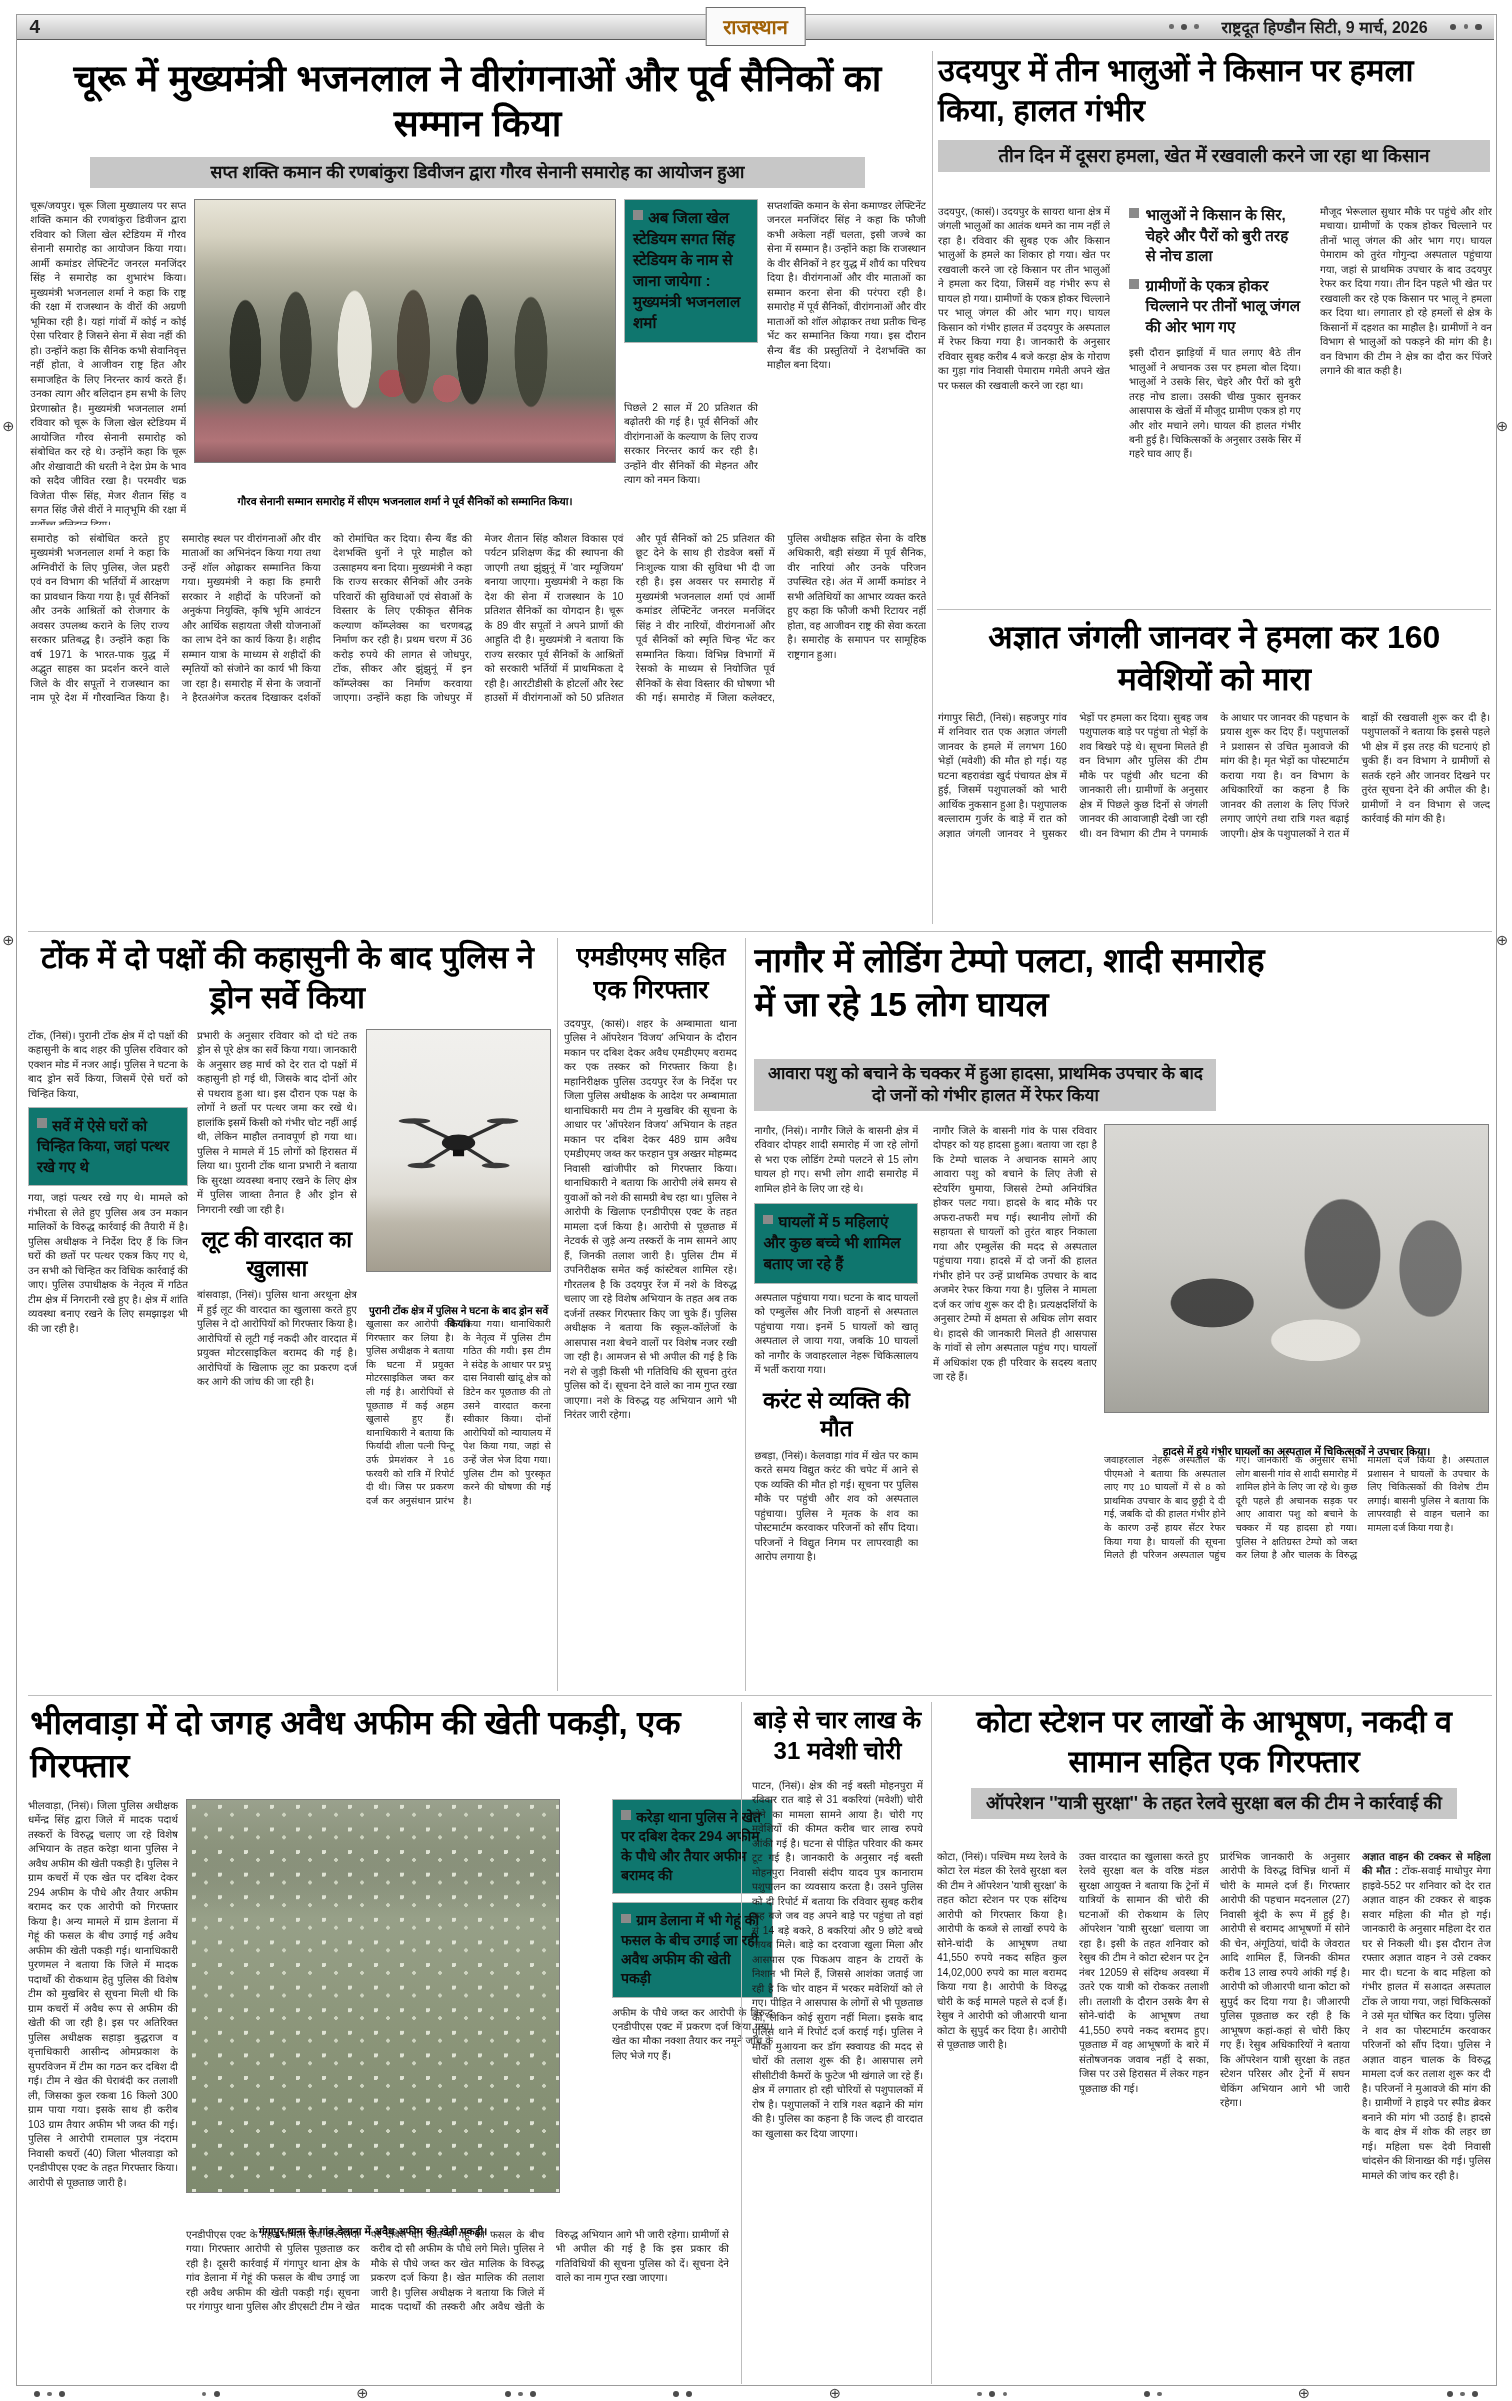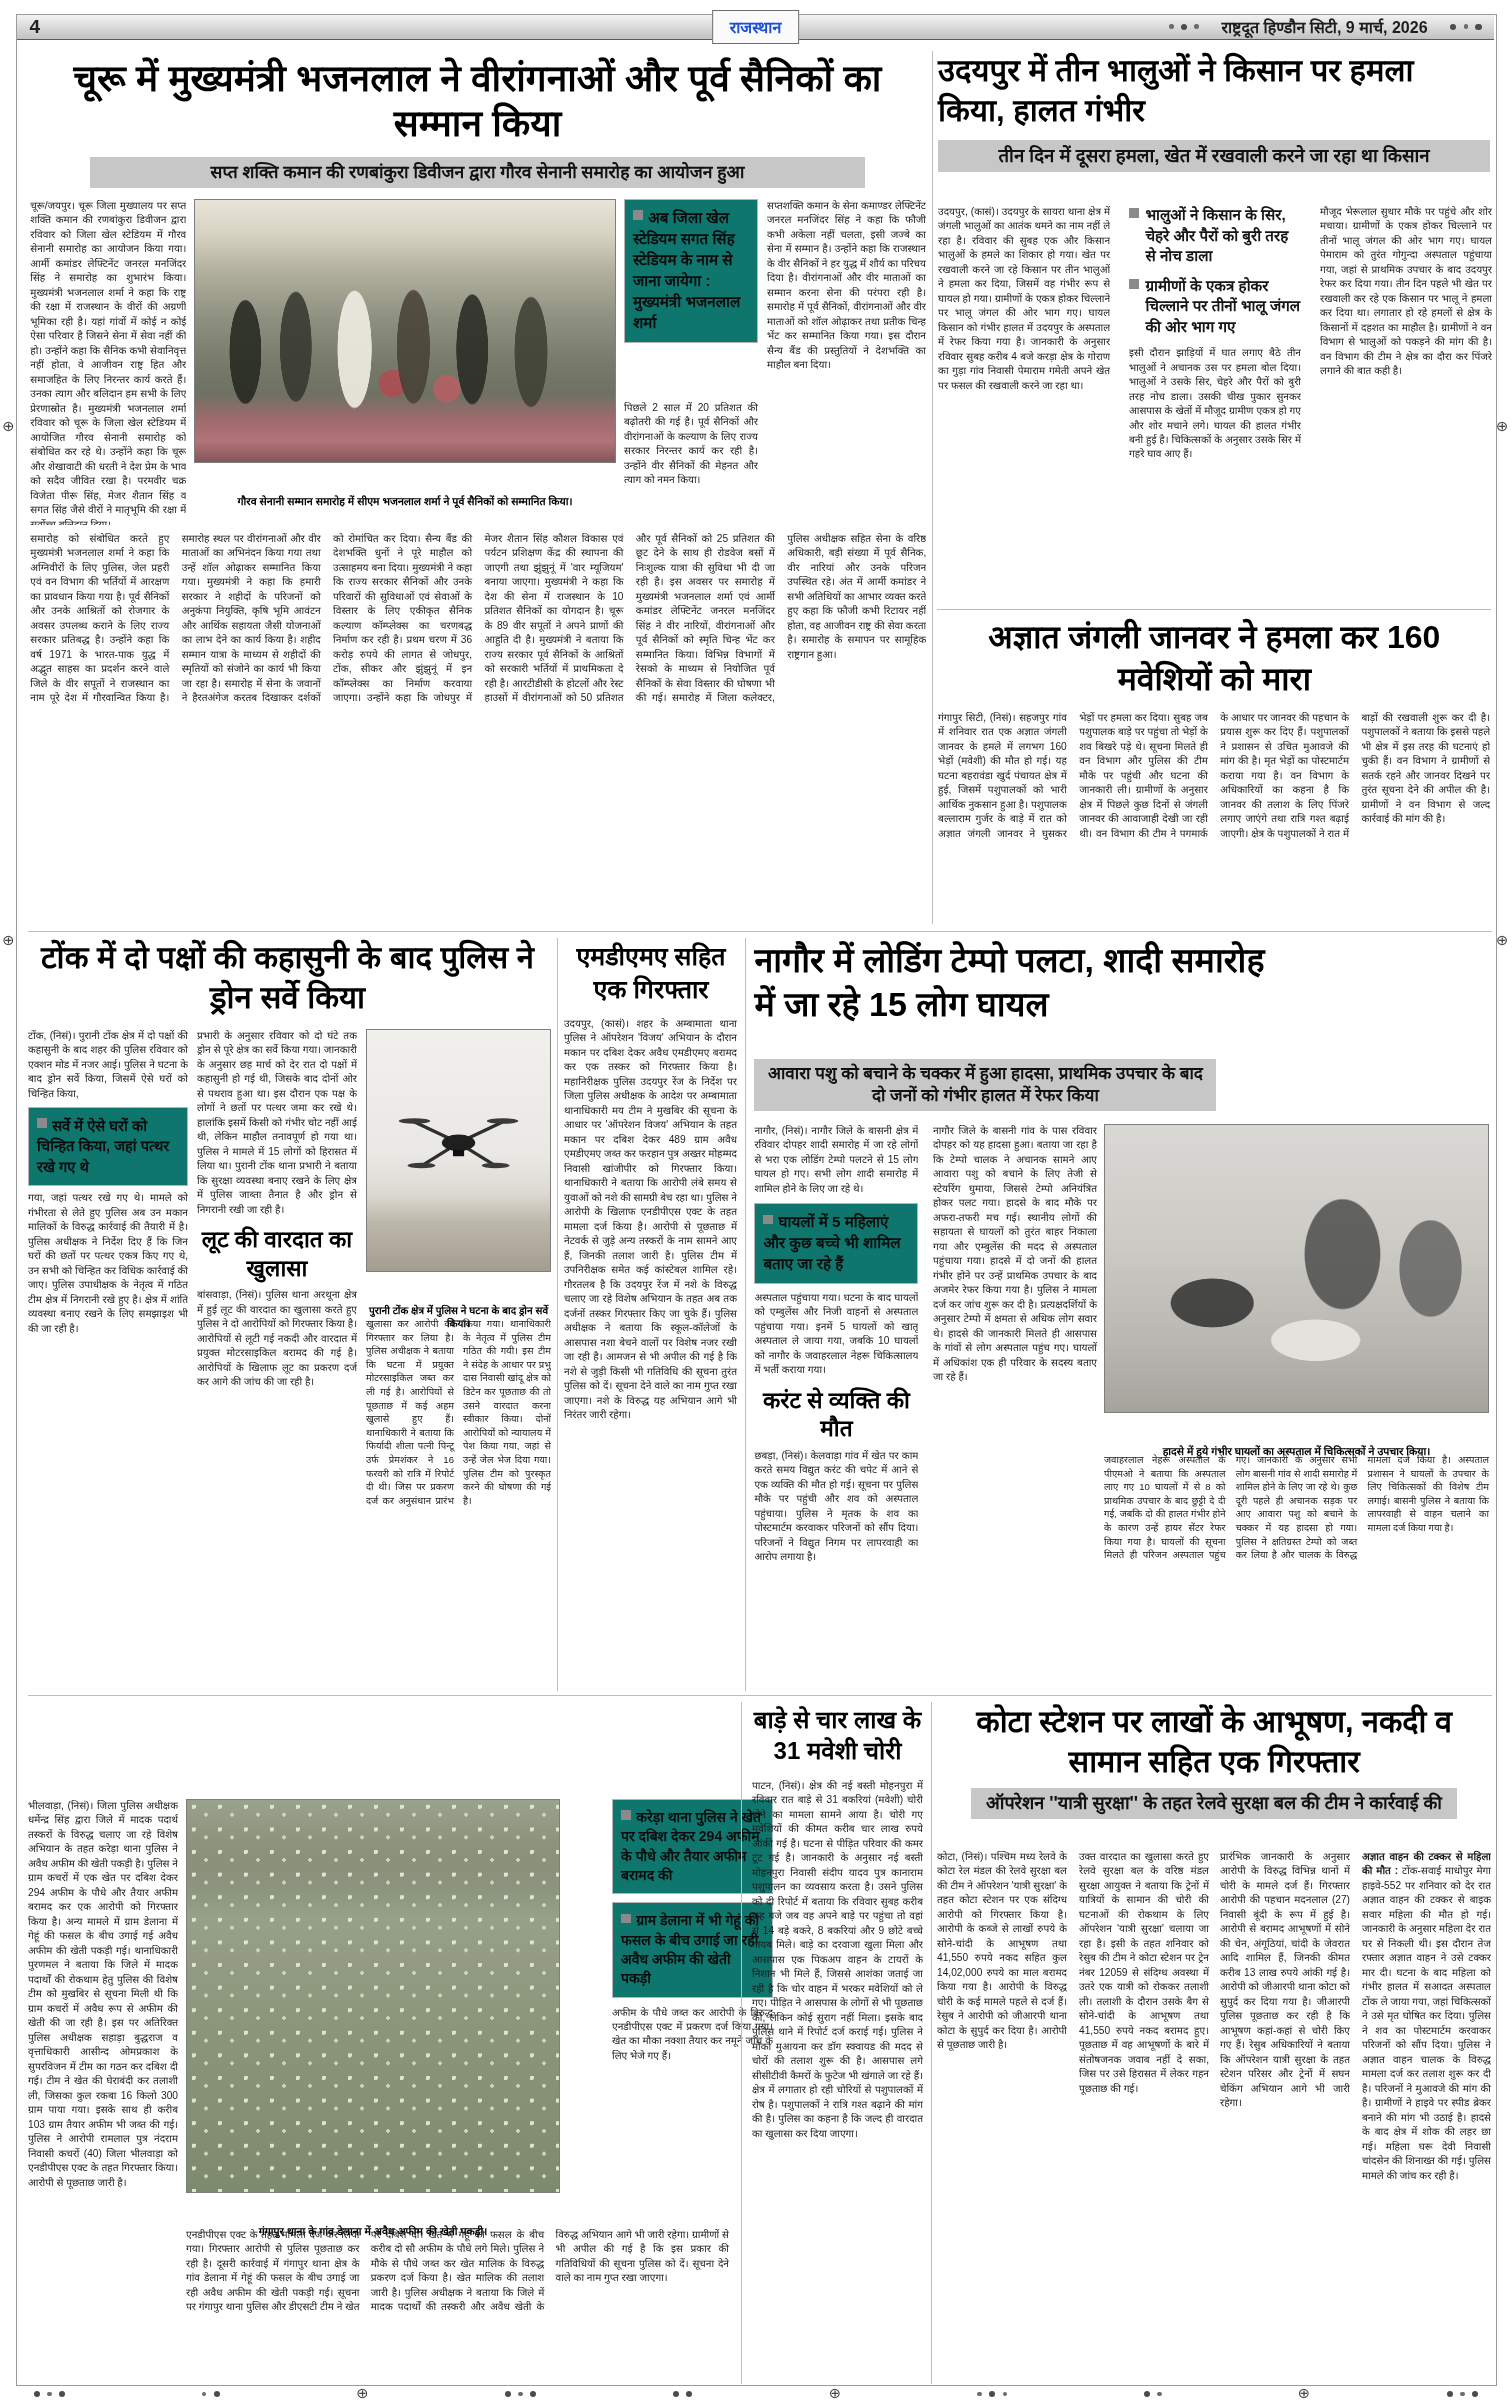--- a/index.html
+++ b/index.html
@@ -7,21 +7,21 @@
          font-family:"Liberation Sans","DejaVu Sans",sans-serif;color:#161616;overflow:hidden;}
   .abs{position:absolute;}
   .frame{position:absolute;left:16px;top:13.6px;width:1479px;height:2370px;border:0.6px solid #9b9b9b;}
   
   .masthead{position:absolute;left:17px;top:14.7px;width:1477px;height:25px;
             background:linear-gradient(#f2f2f2,#c2c2c2);border-bottom:1.1px solid #5a5a5a;
             display:flex;align-items:center;padding:0 12.4px;box-sizing:border-box;}
   .page-num{font-size:19px;font-weight:bold;color:#222;}
   .section-box{position:absolute;left:50%;transform:translateX(-50%);
                background:#fafafa;border:0.6px solid #6d6d6d;padding:5px 17px;
-               font-size:16px;font-weight:bold;color:#1d4ed8;}
+               font-size:20px;font-weight:bold;color:#a16207;}
   .edition{margin-left:auto;font-size:16px;font-weight:bold;color:#1d1d1d;}
   .dotrow{display:flex;align-items:center;gap:7.3px;}
   .dot{width:6.2px;height:6.2px;border-radius:50%;background:#4c4c4c;display:inline-block;}
   .dot.sm{width:4.5px;height:4.5px;background:#6a6a6a;}
   .regmark{font-size:14.7px;color:#444;line-height:1;}
   
   .hl{font-weight:bold;color:#000;text-align:center;letter-spacing:0;}
   .hl-left{text-align:left;}
   .bar{background:#c7c7c7;font-weight:bold;color:#111;text-align:center;
        padding:4px 9px;box-sizing:border-box;line-height:1.3;}
@@ -201,20 +201,21 @@
     <div class="bt abs" style="left:182px;top:186px;width:164px;height:565px;">नागौर जिले के बासनी गांव के पास रविवार दोपहर को यह हादसा हुआ। बताया जा रहा है कि टेम्पो चालक ने अचानक सामने आए आवारा पशु को बचाने के लिए तेजी से स्टेयरिंग घुमाया, जिससे टेम्पो अनियंत्रित होकर पलट गया। हादसे के बाद मौके पर अफरा-तफरी मच गई। स्थानीय लोगों की सहायता से घायलों को तुरंत बाहर निकाला गया और एम्बुलेंस की मदद से अस्पताल पहुंचाया गया। हादसे में दो जनों की हालत गंभीर होने पर उन्हें प्राथमिक उपचार के बाद अजमेर रेफर किया गया है। पुलिस ने मामला दर्ज कर जांच शुरू कर दी है। प्रत्यक्षदर्शियों के अनुसार टेम्पो में क्षमता से अधिक लोग सवार थे। हादसे की जानकारी मिलते ही आसपास के गांवों से लोग अस्पताल पहुंच गए। घायलों में अधिकांश एक ही परिवार के सदस्य बताए जा रहे हैं।</div>
 
     <div class="photo photo-hosp" style="left:353px;top:186px;width:385px;height:289px;"></div>
     <div class="cap abs" style="left:353px;top:479px;width:385px;font-size:10.7px;">हादसे में हुये गंभीर घायलों का अस्पताल में चिकित्सकों ने उपचार किया।</div>
     <div class="bt abs" style="left:353px;top:515px;width:385px;height:236px;column-count:3;column-gap:10.2px;font-size:9.6px;">जवाहरलाल नेहरू अस्पताल के पीएमओ ने बताया कि अस्पताल लाए गए 10 घायलों में से 8 को प्राथमिक उपचार के बाद छुट्टी दे दी गई, जबकि दो की हालत गंभीर होने के कारण उन्हें हायर सेंटर रेफर किया गया है। घायलों की सूचना मिलते ही परिजन अस्पताल पहुंच गए। जानकारी के अनुसार सभी लोग बासनी गांव से शादी समारोह में शामिल होने के लिए जा रहे थे। कुछ दूरी पहले ही अचानक सड़क पर आए आवारा पशु को बचाने के चक्कर में यह हादसा हो गया। पुलिस ने क्षतिग्रस्त टेम्पो को जब्त कर लिया है और चालक के विरुद्ध मामला दर्ज किया है। अस्पताल प्रशासन ने घायलों के उपचार के लिए चिकित्सकों की विशेष टीम लगाई। बासनी पुलिस ने बताया कि लापरवाही से वाहन चलाने का मामला दर्ज किया गया है।</div>
   </div>
 
   <div class="hline" style="left:28px;top:1695px;width:1464px;"></div>
 
   <div class="abs" style="left:28px;top:1702px;width:703px;height:682px;">
+    <div class="hl hl-left abs" style="left:2.3px;top:0px;width:678px;font-size:33px;line-height:1.3;">भीलवाड़ा में दो जगह अवैध अफीम की खेती पकड़ी, एक गिरफ्तार</div>
 
     <div class="bt abs" style="left:0px;top:97px;width:150px;height:585px;">भीलवाड़ा, (निसं)। जिला पुलिस अधीक्षक धर्मेन्द्र सिंह द्वारा जिले में मादक पदार्थ तस्करों के विरुद्ध चलाए जा रहे विशेष अभियान के तहत करेड़ा थाना पुलिस ने अवैध अफीम की खेती पकड़ी है। पुलिस ने ग्राम कचरों में एक खेत पर दबिश देकर 294 अफीम के पौधे और तैयार अफीम बरामद कर एक आरोपी को गिरफ्तार किया है। अन्य मामले में ग्राम डेलाना में गेहूं की फसल के बीच उगाई गई अवैध अफीम की खेती पकड़ी गई। थानाधिकारी पुरणमल ने बताया कि जिले में मादक पदार्थों की रोकथाम हेतु पुलिस की विशेष टीम को मुखबिर से सूचना मिली थी कि ग्राम कचरों में अवैध रूप से अफीम की खेती की जा रही है। इस पर अतिरिक्त पुलिस अधीक्षक सहाड़ा बुद्धराज व वृत्ताधिकारी आसीन्द ओमप्रकाश के सुपरविजन में टीम का गठन कर दबिश दी गई। टीम ने खेत की घेराबंदी कर तलाशी ली, जिसका कुल रकबा 16 किलो 300 ग्राम पाया गया। इसके साथ ही करीब 103 ग्राम तैयार अफीम भी जब्त की गई। पुलिस ने आरोपी रामलाल पुत्र नंदराम निवासी कचरों (40) जिला भीलवाड़ा को एनडीपीएस एक्ट के तहत गिरफ्तार किया। आरोपी से पूछताछ जारी है।</div>
 
     <div class="photo photo-poppy" style="left:158px;top:97px;width:374px;height:394px;"></div>
     <div class="cap abs" style="left:158px;top:495px;width:374px;">गंगापुर थाना के गांव डेलाना में अवैध अफीम की खेती पकड़ी।</div>
 
     <div class="abs" style="left:540px;top:97px;width:161px;height:418px;overflow:hidden;margin-left:44px;">
       <div class="hbox" style="font-size:14px;margin-bottom:8px;">
         <span class="sq" style="float:left;margin:2.3px 5.6px 1.1px 0;"></span>
         <span>करेड़ा थाना पुलिस ने खेत पर दबिश देकर 294 अफीम के पौधे और तैयार अफीम बरामद की</span>

